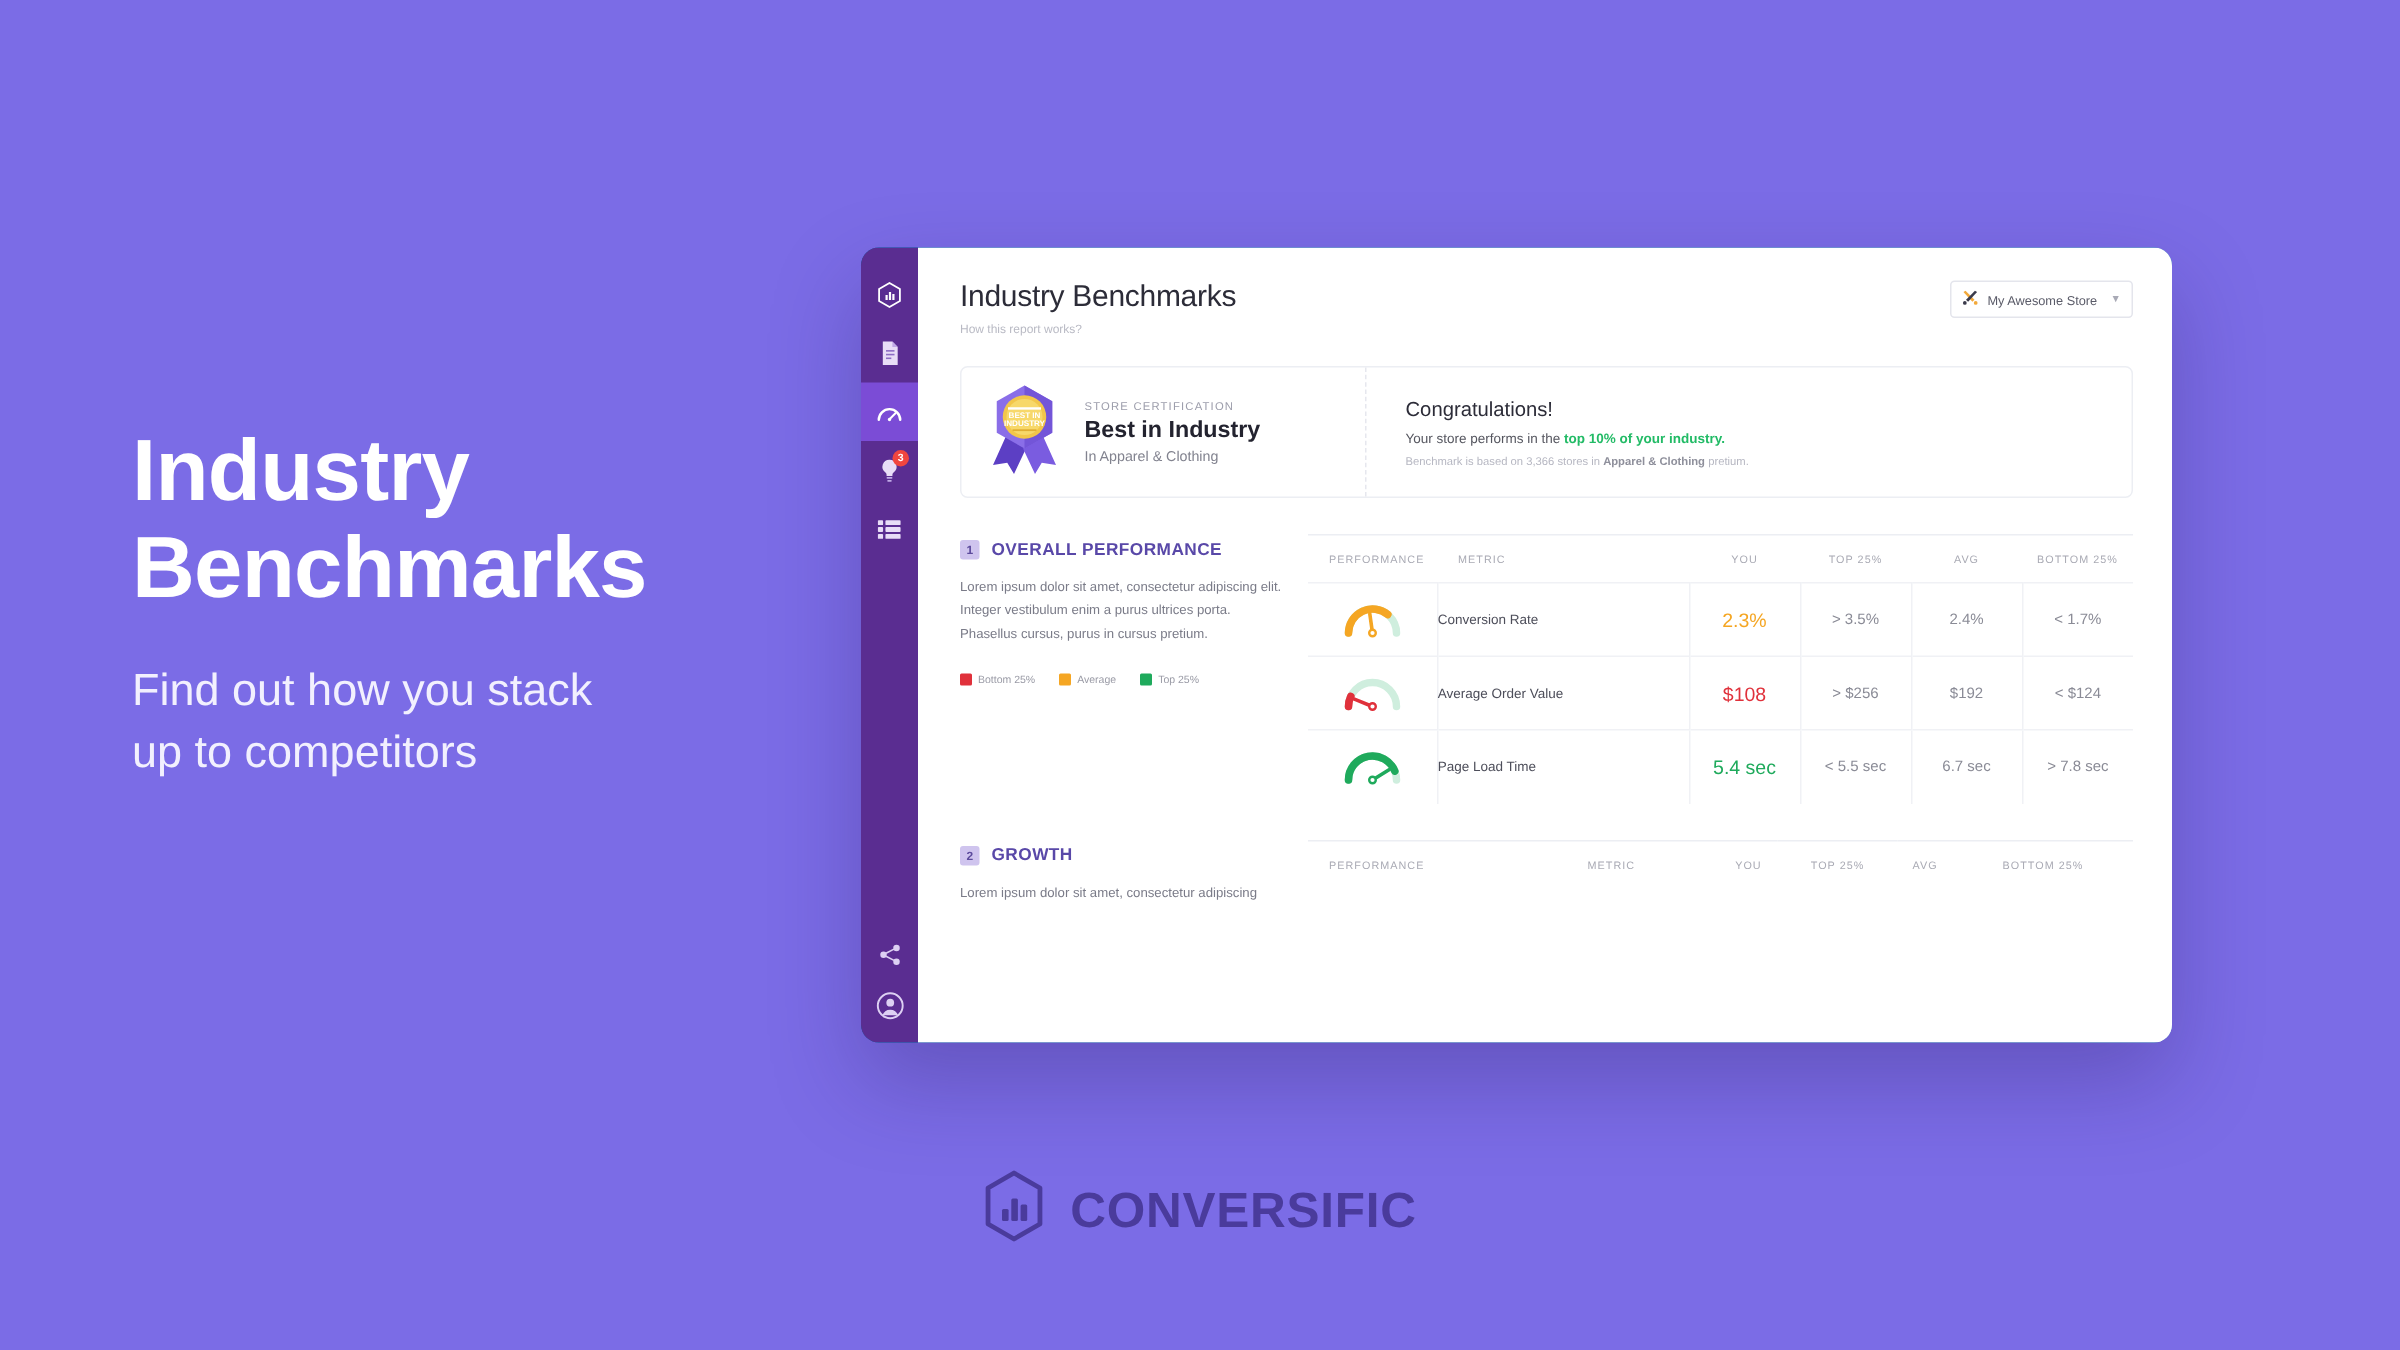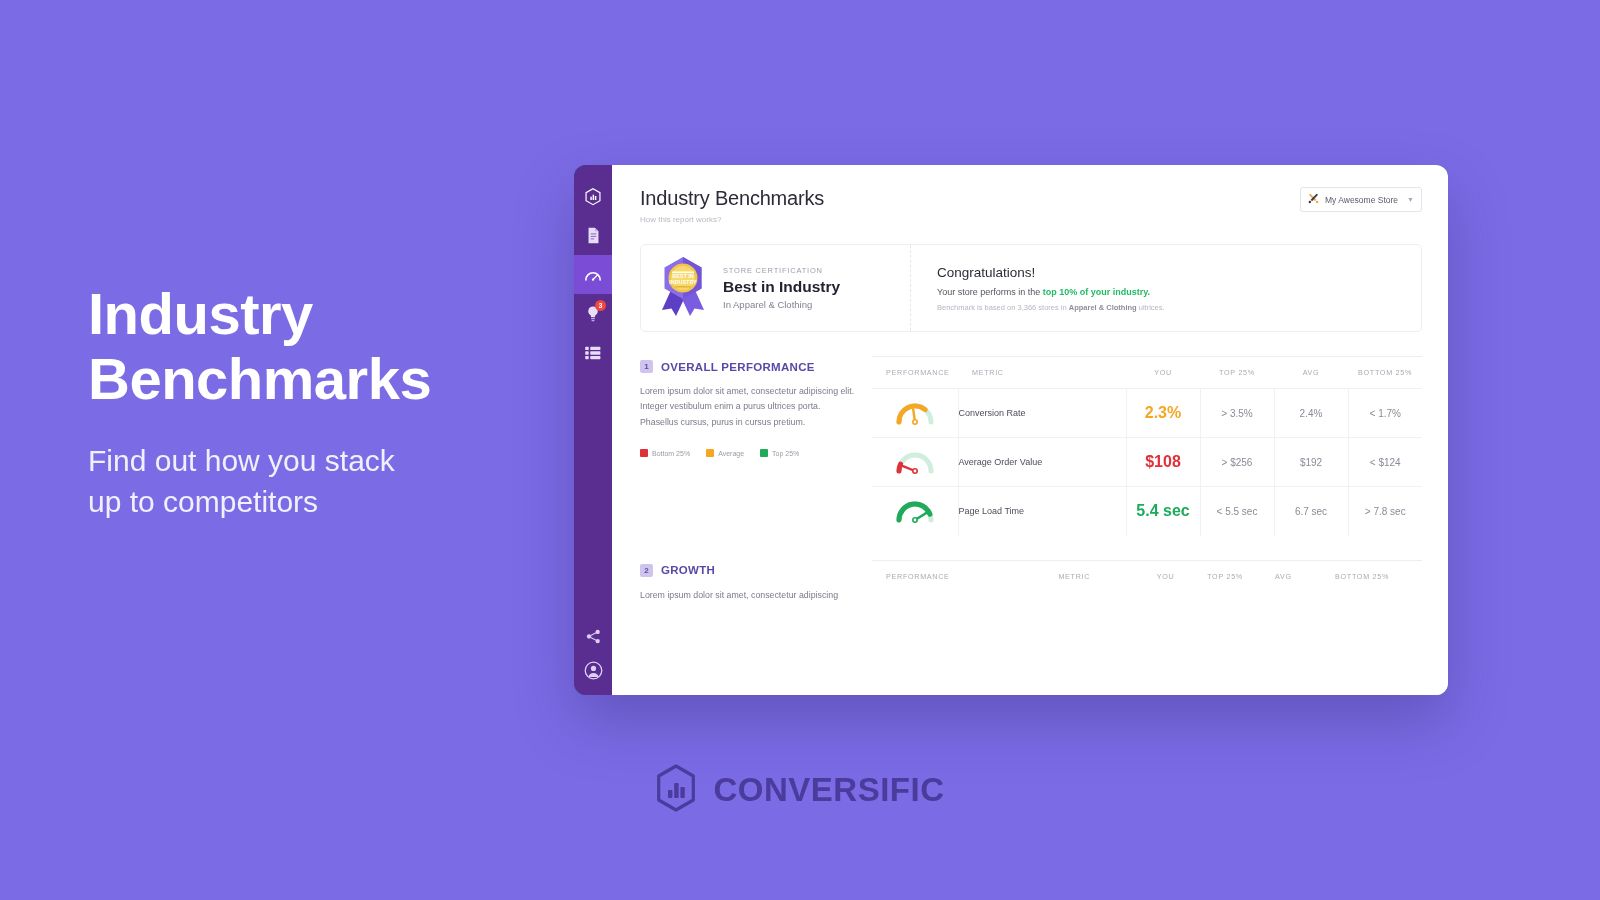--- a/index.html
+++ b/index.html
@@ -243,40 +243,40 @@
     color: #6e6f7b;
   }
   tbody td:last-child { border-right: none; }
   td.gauge-cell { width: 86px; }
   td.metric-cell {
     text-align: left;
     font-size: 9px;
     color: #4d4e5a;
     width: 168px;
   }
-  td.you-cell { font-weight: bold; font-size: 16px; width: 74px; }
+  td.you-cell { font-weight: normal; font-size: 13px; width: 74px; }
   td.num { width: 74px; font-size: 10px; color: #8a8b96; }
   .you-orange { color: #f5a623; }
   .you-red { color: #e0313b; }
   .you-green { color: #1faa5c; }
   .gauge-wrap { display: flex; justify-content: center; align-items: center; }
 
   .fadeout {
     position: absolute;
     left: 0; right: 0; bottom: 0;
     height: 26px;
     background: linear-gradient(to bottom, rgba(255,255,255,0), #ffffff);
     pointer-events: none;
   }
 
   
   .footer-logo {
     position: absolute;
     left: 0; right: 0;
-    top: 764px;
+    top: 780px;
     display: flex;
     align-items: center;
     justify-content: center;
     gap: 16px;
   }
   .footer-logo .wordmark {
     font-size: 33px;
     font-weight: bold;
     letter-spacing: 0.5px;
     color: #4a3b9c;
@@ -424,21 +424,21 @@
           <div class="cert-title">Best in Industry</div>
           <div class="cert-cat">In Apparel &amp; Clothing</div>
         </div>
       </div>
       <div class="cert-right">
         <div class="congrats">Congratulations!</div>
         <div class="congrats-sub">
           <span>Your store performs in the </span><b>top 10% of your industry.</b>
         </div>
         <div class="congrats-note">
-          <span>Benchmark is based on 3,366 stores in </span><b>Apparel &amp; Clothing</b><span> ultrices.</span>
+          <span>Benchmark is based on 3,366 stores in </span><b>Apparel &amp; Clothing</b><span> pretium.</span>
         </div>
       </div>
     </div>
 
     <div class="section">
       <div class="section-left">
         <div class="sec-head">
           <span class="sec-num">1</span>
           <span class="sec-title">OVERALL PERFORMANCE</span>
         </div>

